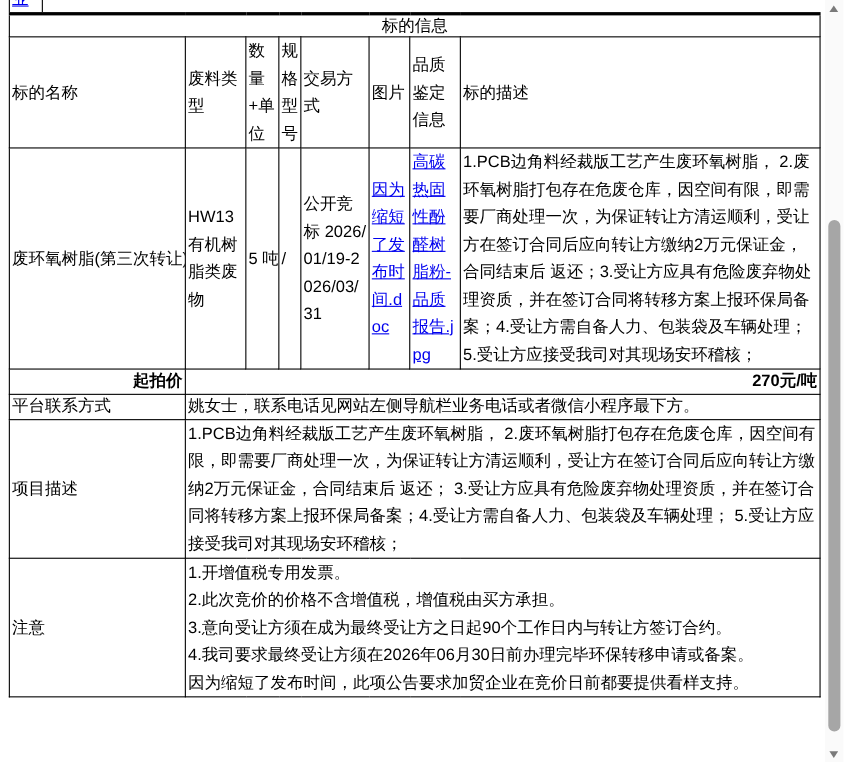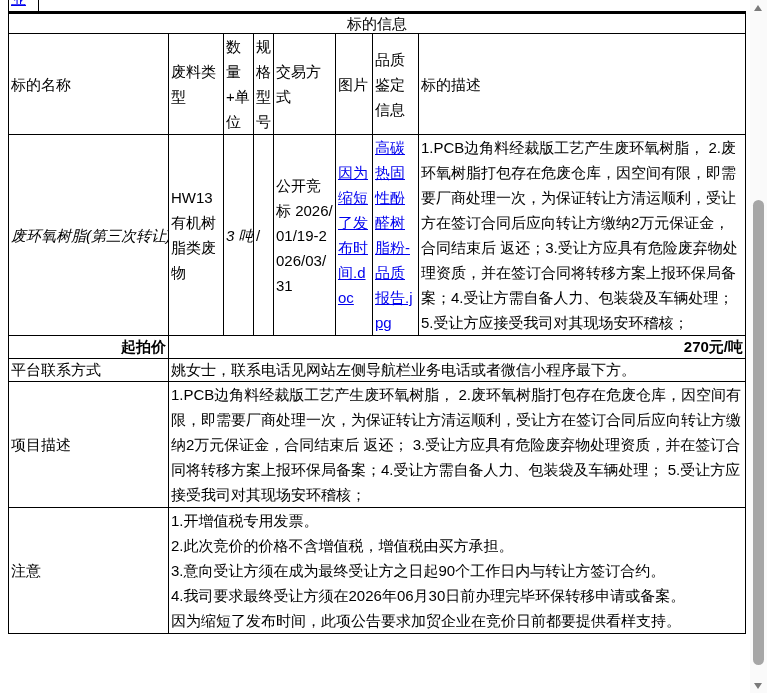--- a/index.html
+++ b/index.html
@@ -17,21 +17,21 @@
 
   table.main { position:absolute; left:8px; top:11px; width:737px;
                border-collapse:collapse; border-top:3px solid #000;
                table-layout:fixed; }
   td { border:1px solid #000; font-size:15px; color:#000000;
        padding:0 2px; vertical-align:middle; line-height:25px;
        word-break:break-all; }
   td.title { text-align:center; line-height:19px; font-size:15px; }
   tr.small td { line-height:22px; }
   tr.boldrow td { font-weight:bold;text-align:right; }
-  .nowrap { white-space:nowrap; overflow:hidden;font-style:italic; }
+  .nowrap { white-space:nowrap; overflow:hidden; }
   .preline { white-space:pre-line; }
   a.lnk { color:#0000EE; text-decoration:underline; word-break:break-all; }
 
   
   .scrollbar { position:absolute; right:0; top:0; width:17px; height:693px;
                background:#fafafa; }
   .sb-btn { position:absolute; left:0; width:17px; height:15px; }
   .sb-btn.up { top:0; }
   .sb-btn.down { bottom:0; }
   .tri-up { position:absolute; left:4px; top:5px; width:0; height:0;
@@ -78,21 +78,21 @@
       <td>规格型号</td>
       <td>交易方式</td>
       <td>图片</td>
       <td>品质鉴定信息</td>
       <td>标的描述</td>
     </tr>
 
     <tr style="height:200px">
       <td class="nowrap">废环氧树脂(第三次转让)</td>
       <td>HW13有机树脂类废物</td>
-      <td class="nowrap">3 吨</td>
+      <td class="nowrap">5 吨</td>
       <td>/</td>
       <td>公开竞标 2026/01/19-2026/03/31</td>
       <td>
         <a class="lnk" href="#">因为缩短了发布时间.doc</a>
       </td>
       <td>
         <a class="lnk" href="#">高碳热固性酚醛树脂粉-品质报告.jpg</a>
       </td>
       <td>1.PCB边角料经裁版工艺产生废环氧树脂， 2.废环氧树脂打包存在危废仓库，因空间有限，即需要厂商处理一次，为保证转让方清运顺利，受让方在签订合同后应向转让方缴纳2万元保证金，合同结束后 返还；3.受让方应具有危险废弃物处理资质，并在签订合同将转移方案上报环保局备案；4.受让方需自备人力、包装袋及车辆处理； 5.受让方应接受我司对其现场安环稽核；</td>
     </tr>

